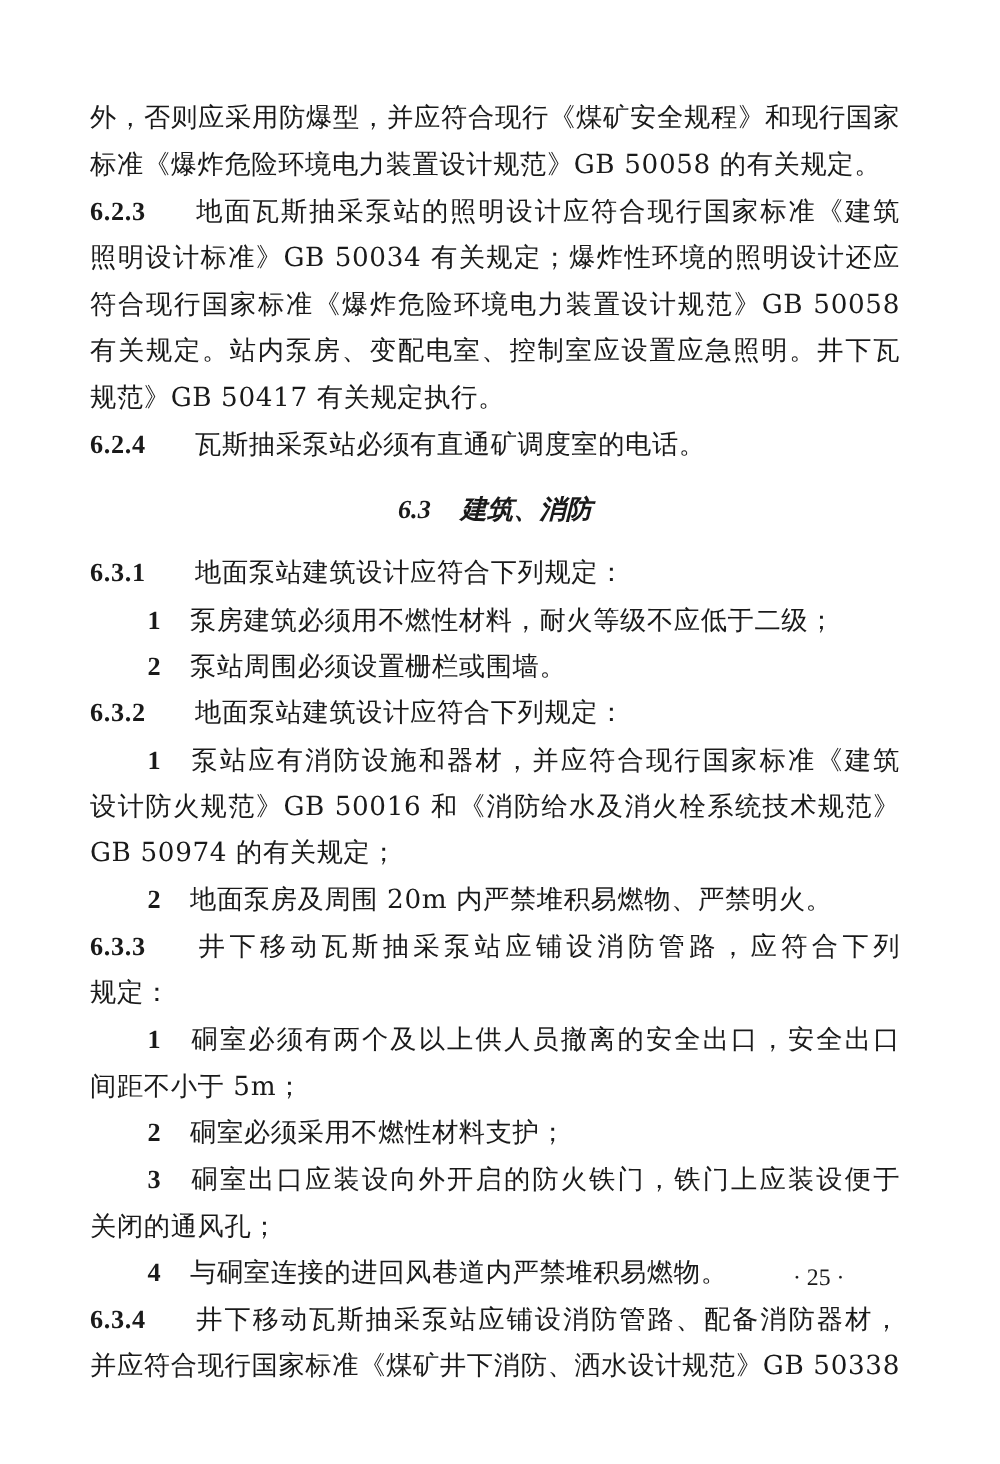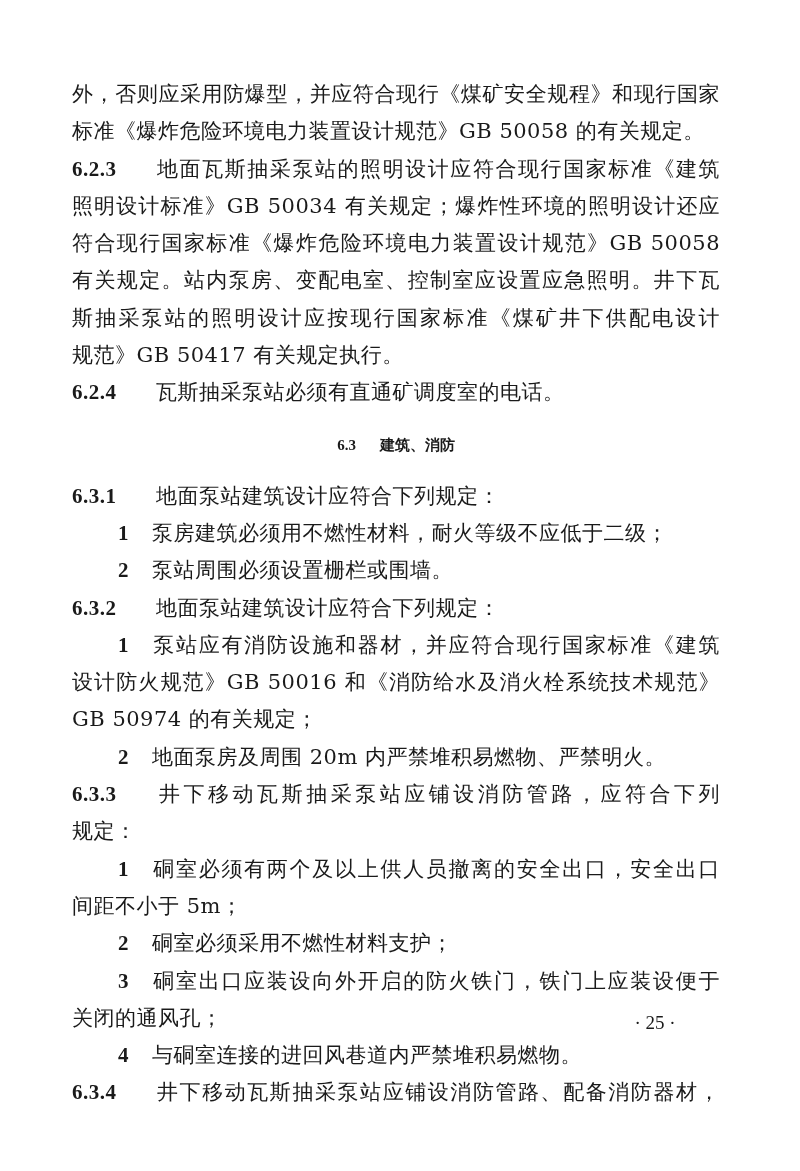--- a/index.html
+++ b/index.html
@@ -7,36 +7,35 @@
          font-family:"DejaVu Serif","Liberation Serif",serif; color:#1a1a1a; }
   .page { position:absolute; left:72px; top:76px; width:648px; }
   .line { height:37.3px; line-height:37.3px; font-size:21px; white-space:nowrap;
           overflow:visible; letter-spacing:0.5px; }
   .just { text-align:justify; text-align-last:justify; }
   .num { font-family:"Liberation Serif","DejaVu Serif",serif; font-weight:bold;
          display:inline-block; width:84px; font-size:21px; }
   .item-num { font-family:"Liberation Serif",serif; font-weight:bold;
               display:inline-block; width:34px; padding-left:46px; }
   .heading { text-align:center; font-weight:bold; height:58px; line-height:50px;
-             font-size:15px; margin-top:8px; }
+             font-size:21px; margin-top:8px;font-style:italic; }
   .heading .hnum { font-family:"Liberation Serif",serif; margin-right:24px; }
   .pageno { position:absolute; left:600px; top:1012px; width:110px; text-align:center;
             font-family:"Liberation Serif",serif; font-size:19px; }
 </style>
 </head>
 <body>
 
 <div class="page">
   <div class="line just">外，否则应采用防爆型，并应符合现行《煤矿安全规程》和现行国家</div>
   <div class="line">标准《爆炸危险环境电力装置设计规范》GB 50058 的有关规定。</div>
   <div class="line just"><span class="num">6.2.3</span><span>地面瓦斯抽采泵站的照明设计应符合现行国家标准《建筑</span></div>
   <div class="line just">照明设计标准》GB 50034 有关规定；爆炸性环境的照明设计还应</div>
   <div class="line just">符合现行国家标准《爆炸危险环境电力装置设计规范》GB 50058</div>
   <div class="line just">有关规定。站内泵房、变配电室、控制室应设置应急照明。井下瓦</div>
-  <div class="line just">斯抽采泵站的照明设计应按现行国家标准《煤矿井下供配电设计</div>
   <div class="line">规范》GB 50417 有关规定执行。</div>
   <div class="line"><span class="num">6.2.4</span><span>瓦斯抽采泵站必须有直通矿调度室的电话。</span></div>
 
   <div class="heading"><span class="hnum">6.3</span><span>建筑、消防</span></div>
 
   <div class="line"><span class="num">6.3.1</span><span>地面泵站建筑设计应符合下列规定：</span></div>
   <div class="line"><span class="item-num">1</span><span>泵房建筑必须用不燃性材料，耐火等级不应低于二级；</span></div>
   <div class="line"><span class="item-num">2</span><span>泵站周围必须设置栅栏或围墙。</span></div>
   <div class="line"><span class="num">6.3.2</span><span>地面泵站建筑设计应符合下列规定：</span></div>
   <div class="line just"><span class="item-num">1</span><span>泵站应有消防设施和器材，并应符合现行国家标准《建筑</span></div>
@@ -45,15 +44,16 @@
   <div class="line"><span class="item-num">2</span><span>地面泵房及周围 20m 内严禁堆积易燃物、严禁明火。</span></div>
   <div class="line just"><span class="num">6.3.3</span><span>井下移动瓦斯抽采泵站应铺设消防管路，应符合下列</span></div>
   <div class="line">规定：</div>
   <div class="line just"><span class="item-num">1</span><span>硐室必须有两个及以上供人员撤离的安全出口，安全出口</span></div>
   <div class="line">间距不小于 5m；</div>
   <div class="line"><span class="item-num">2</span><span>硐室必须采用不燃性材料支护；</span></div>
   <div class="line just"><span class="item-num">3</span><span>硐室出口应装设向外开启的防火铁门，铁门上应装设便于</span></div>
   <div class="line">关闭的通风孔；</div>
   <div class="line"><span class="item-num">4</span><span>与硐室连接的进回风巷道内严禁堆积易燃物。</span></div>
   <div class="line just"><span class="num">6.3.4</span><span>井下移动瓦斯抽采泵站应铺设消防管路、配备消防器材，</span></div>
+  <div class="line just">并应符合现行国家标准《煤矿井下消防、洒水设计规范》GB 50338</div>
 </div>
 
 <div class="pageno">· 25 ·</div>
 
 </body></html>

